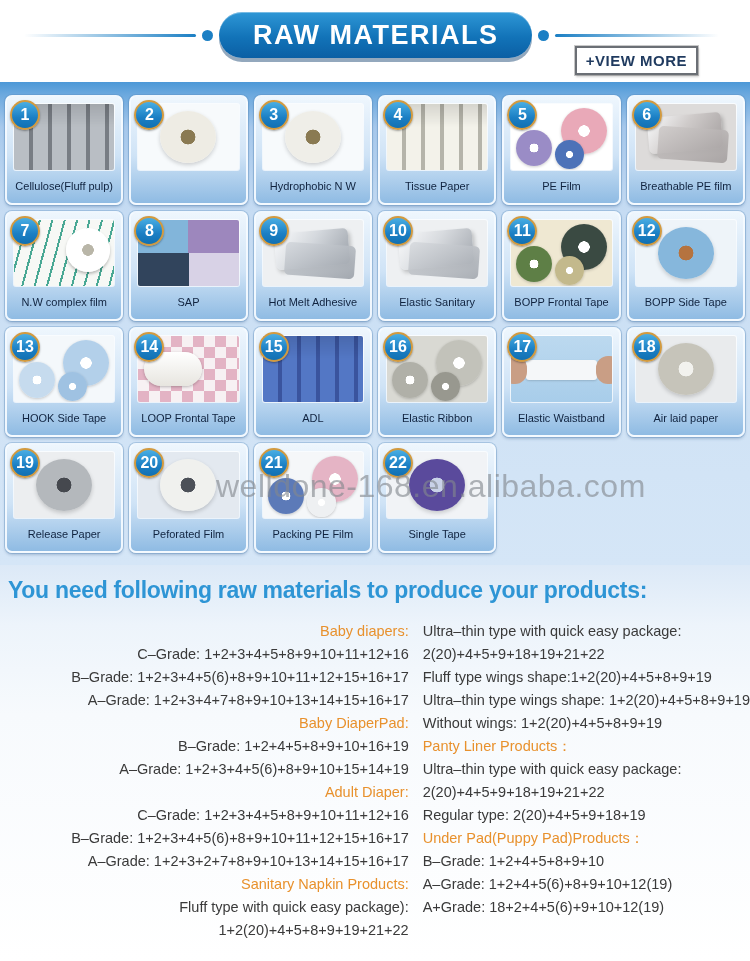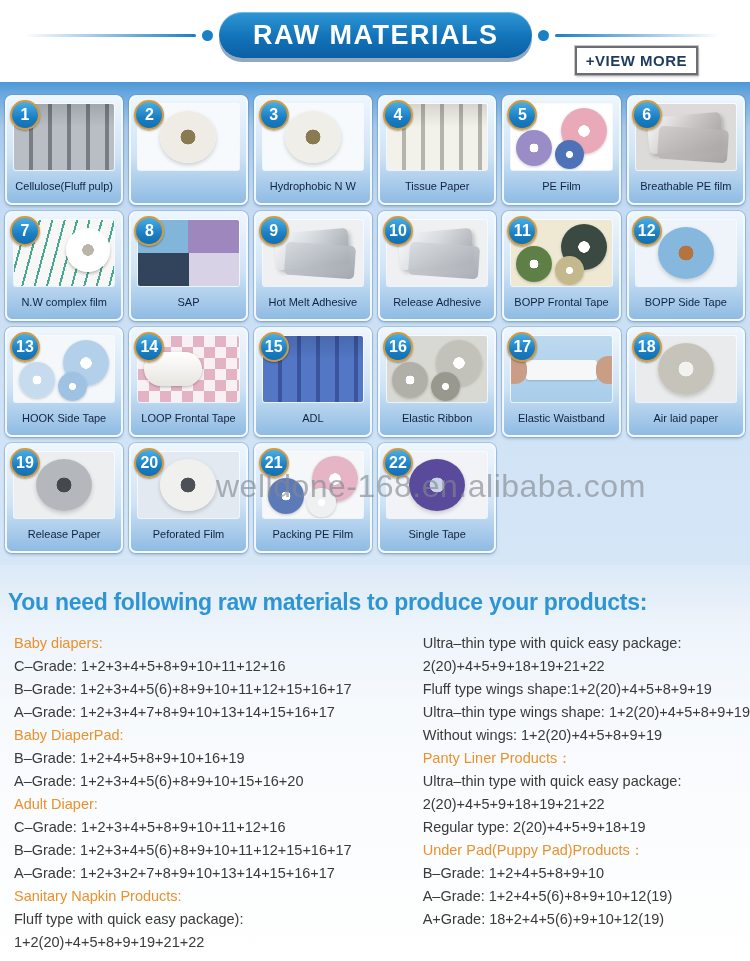--- a/index.html
+++ b/index.html
@@ -95,24 +95,24 @@
   .watermark{
     position:absolute;left:216px;top:386px;z-index:5;pointer-events:none;
     font-size:32px;color:#83888e;opacity:.62;letter-spacing:.5px;white-space:nowrap;
   }
   
   .text-section{
     height:396px;box-sizing:border-box;padding-top:12px;
     background:linear-gradient(180deg,#dce9f7 0,#edf4fb 60px,#f7fafd 150px,#ffffff 100%);
   }
   .intro{
-    margin:12px 0 16px 8px;color:#2e95d5;font-size:23px;font-weight:bold;letter-spacing:-.3px;white-space:nowrap;
+    margin:0 0 16px 8px;color:#2e95d5;font-size:23px;font-weight:bold;letter-spacing:-.3px;white-space:nowrap;
   }
   .cols{display:flex;}
-  .col-left{width:410px;box-sizing:border-box;padding-left:14px;}
+  .col-left{width:410px;box-sizing:border-box;padding-left:14px;text-align:right;}
   .col-right{flex:1;box-sizing:border-box;padding-left:14px;}
   .tline{height:23px;line-height:23px;font-size:14.5px;color:#3a3a3a;white-space:nowrap;}
   .tline.hdr{color:#e8912d;}
 </style>
 </head>
 <body>
 
 <div class="top">
   <div class="banner-row">
     <div class="hline left"></div>
@@ -202,21 +202,21 @@
           <span>Hot Melt Adhesive</span>
         </div>
       </div>
       <div class="cell">
         <div class="badge">10</div>
         <div class="photo v-block" style="--bg: #eef0f2; --a: #d8dbdf; --b: #a2a7ae;">
           <i class="g1"></i>
           <i class="g2"></i>
         </div>
         <div class="label">
-          <span>Release Adhesive</span>
+          <span>Elastic Sanitary</span>
         </div>
       </div>
       <div class="cell">
         <div class="badge">11</div>
         <div class="photo v-rolls3" style="--bg: #efe8d2; --a: #3a4a42; --b: #5e7f46; --c: #c3b98c;">
           <i class="g1"></i>
           <i class="g2"></i>
           <i class="g3"></i>
         </div>
         <div class="label">
@@ -335,21 +335,21 @@
 <div class="text-section">
   <h2 class="intro">You need following raw materials to produce your products:</h2>
   <div class="cols">
     <div class="col-left">
         <div class="tline hdr">Baby diapers:</div>
         <div class="tline">C–Grade: 1+2+3+4+5+8+9+10+11+12+16</div>
         <div class="tline">B–Grade: 1+2+3+4+5(6)+8+9+10+11+12+15+16+17</div>
         <div class="tline">A–Grade: 1+2+3+4+7+8+9+10+13+14+15+16+17</div>
         <div class="tline hdr">Baby DiaperPad:</div>
         <div class="tline">B–Grade: 1+2+4+5+8+9+10+16+19</div>
-        <div class="tline">A–Grade: 1+2+3+4+5(6)+8+9+10+15+16+20</div>
+        <div class="tline">A–Grade: 1+2+3+4+5(6)+8+9+10+15+14+19</div>
         <div class="tline hdr">Adult Diaper:</div>
         <div class="tline">C–Grade: 1+2+3+4+5+8+9+10+11+12+16</div>
         <div class="tline">B–Grade: 1+2+3+4+5(6)+8+9+10+11+12+15+16+17</div>
         <div class="tline">A–Grade: 1+2+3+2+7+8+9+10+13+14+15+16+17</div>
         <div class="tline hdr">Sanitary Napkin Products:</div>
         <div class="tline">Fluff type with quick easy package):</div>
         <div class="tline">1+2(20)+4+5+8+9+19+21+22</div>
       </div>
     <div class="col-right">
         <div class="tline">Ultra–thin type with quick easy package:</div>

